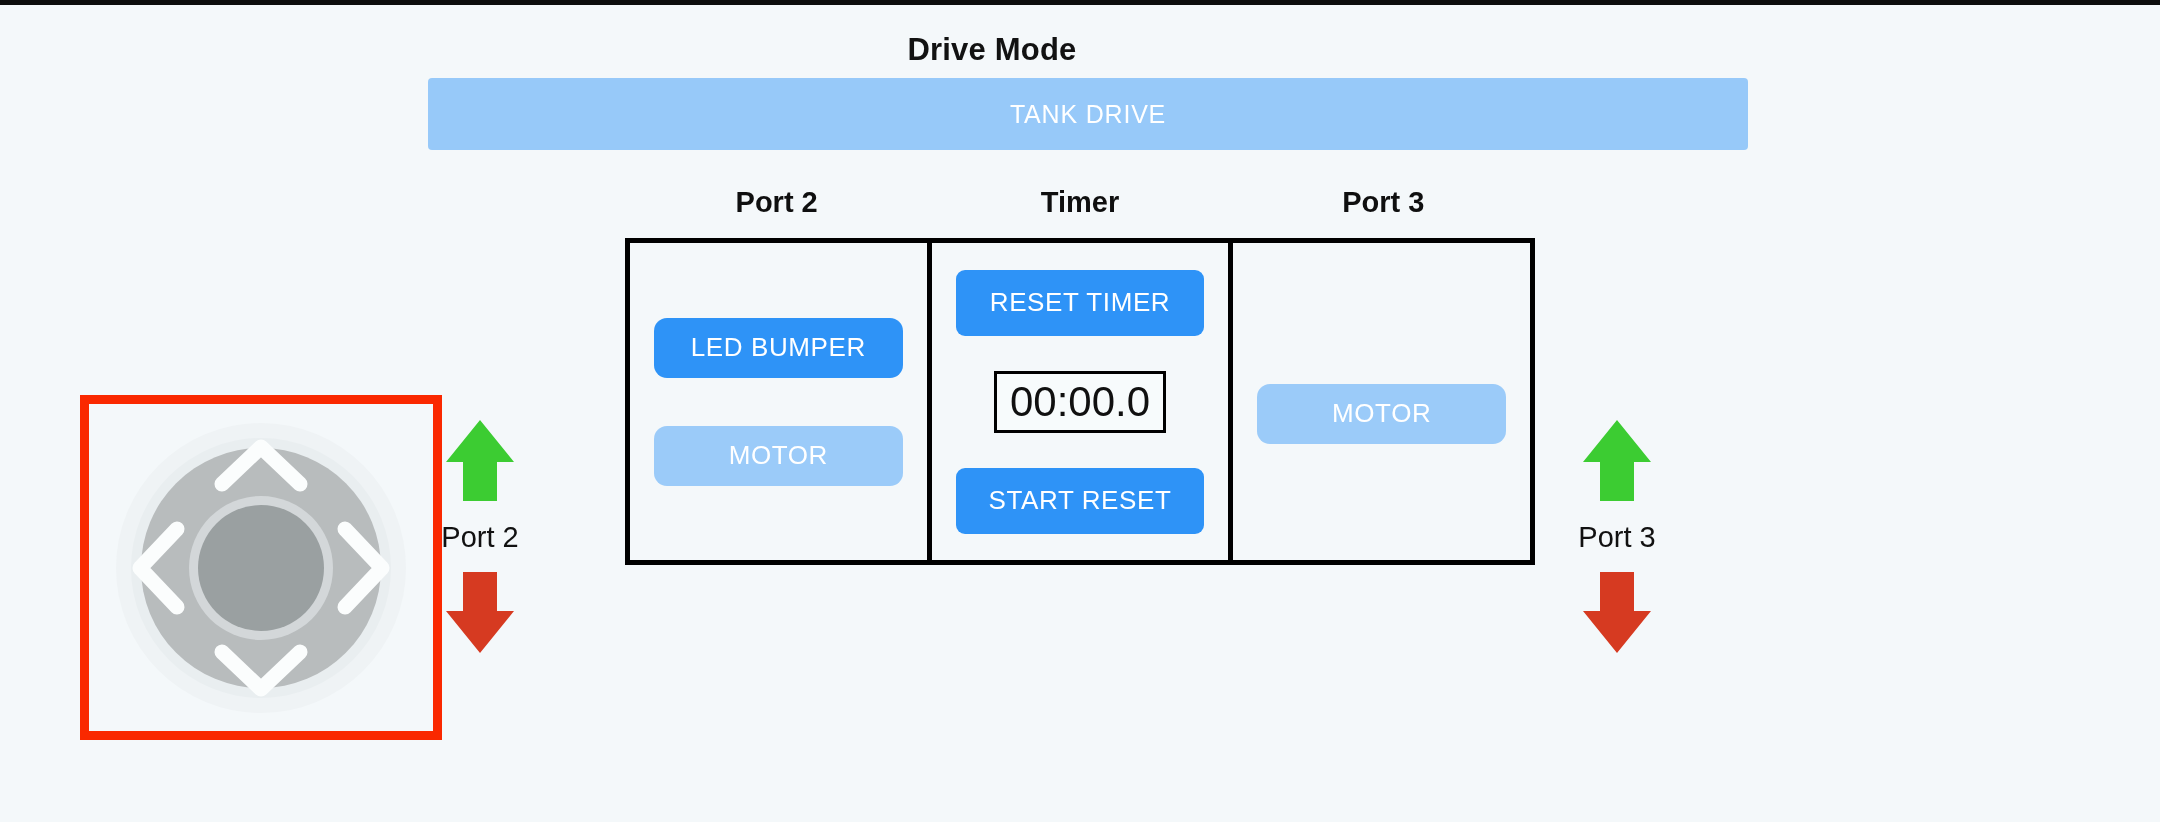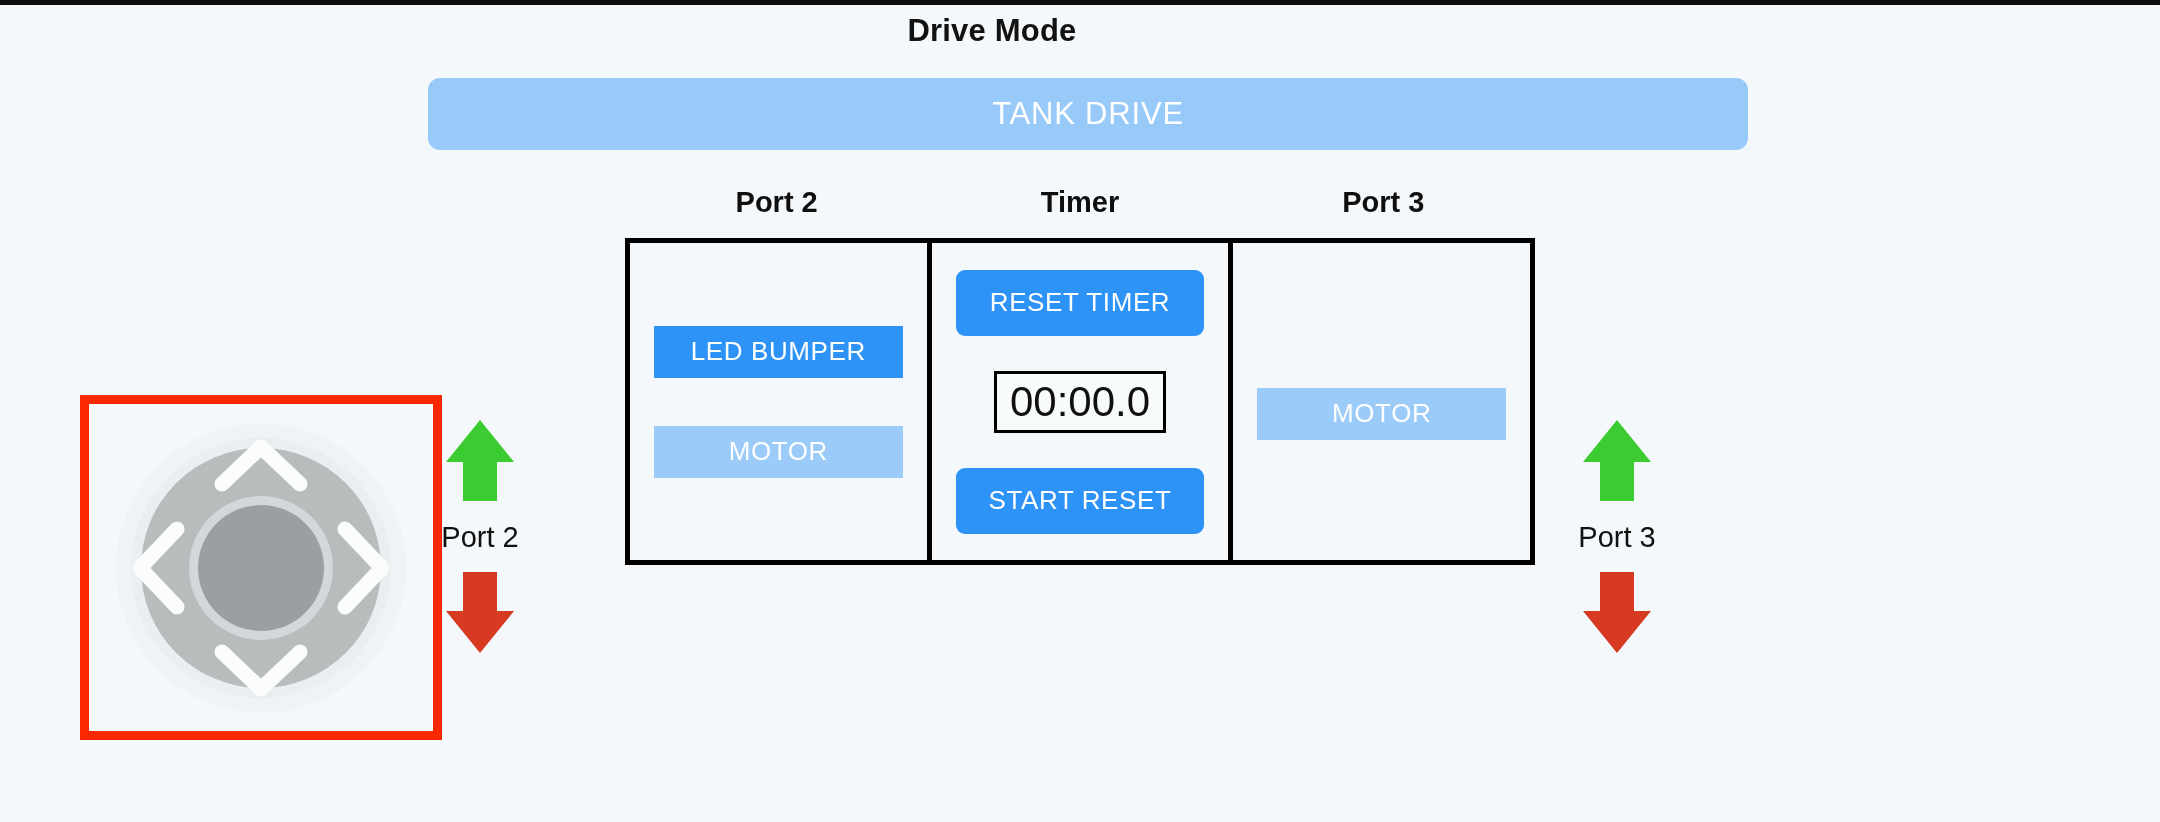--- a/index.html
+++ b/index.html
@@ -21,45 +21,45 @@
     position: absolute;
     left: 0; top: 0;
     width: 2160px;
     height: 5px;
     background: #0d0d0d;
   }
 
   
   .drive-mode-title {
     position: absolute;
-    left: 0; top: 13px;
+    left: 0; top: 32px;
     width: 1984px;
     text-align: center;
     font-size: 31px;
     font-weight: bold;
     color: #121212;
     letter-spacing: 0.2px;
   }
 
   .mode-row {
     position: absolute;
     left: 428px;
     top: 78px;
     width: 1320px;
     height: 72px;
     display: flex;
     gap: 10px;
   }
   .mode-btn {
     flex: 1 1 0;
     border: none;
-    border-radius: 12px;
+    border-radius: 4px;
     background: #97c9f9;
     color: #ffffff;
-    font-size: 31px;
+    font-size: 25px;
     font-family: "Liberation Sans", sans-serif;
     letter-spacing: 0.8px;
     display: flex;
     align-items: center;
     justify-content: center;
     cursor: pointer;
     padding: 0;
   }
   .mode-btn.active {
     background: #2e93f7;
@@ -105,23 +105,23 @@
     gap: 24px;
   }
   .panel-col.mid {
     border-left: 5px solid #000000;
     border-right: 5px solid #000000;
     justify-content: center;
   }
 
   .port-btn {
     width: 100%;
-    height: 52px;
+    height: 60px;
     border: none;
-    border-radius: 0;
+    border-radius: 13px;
     background: #2e93f7;
     color: #ffffff;
     font-size: 26px;
     font-family: "Liberation Sans", sans-serif;
     letter-spacing: 0.6px;
     display: flex;
     align-items: center;
     justify-content: center;
     cursor: pointer;
     padding: 12px;

